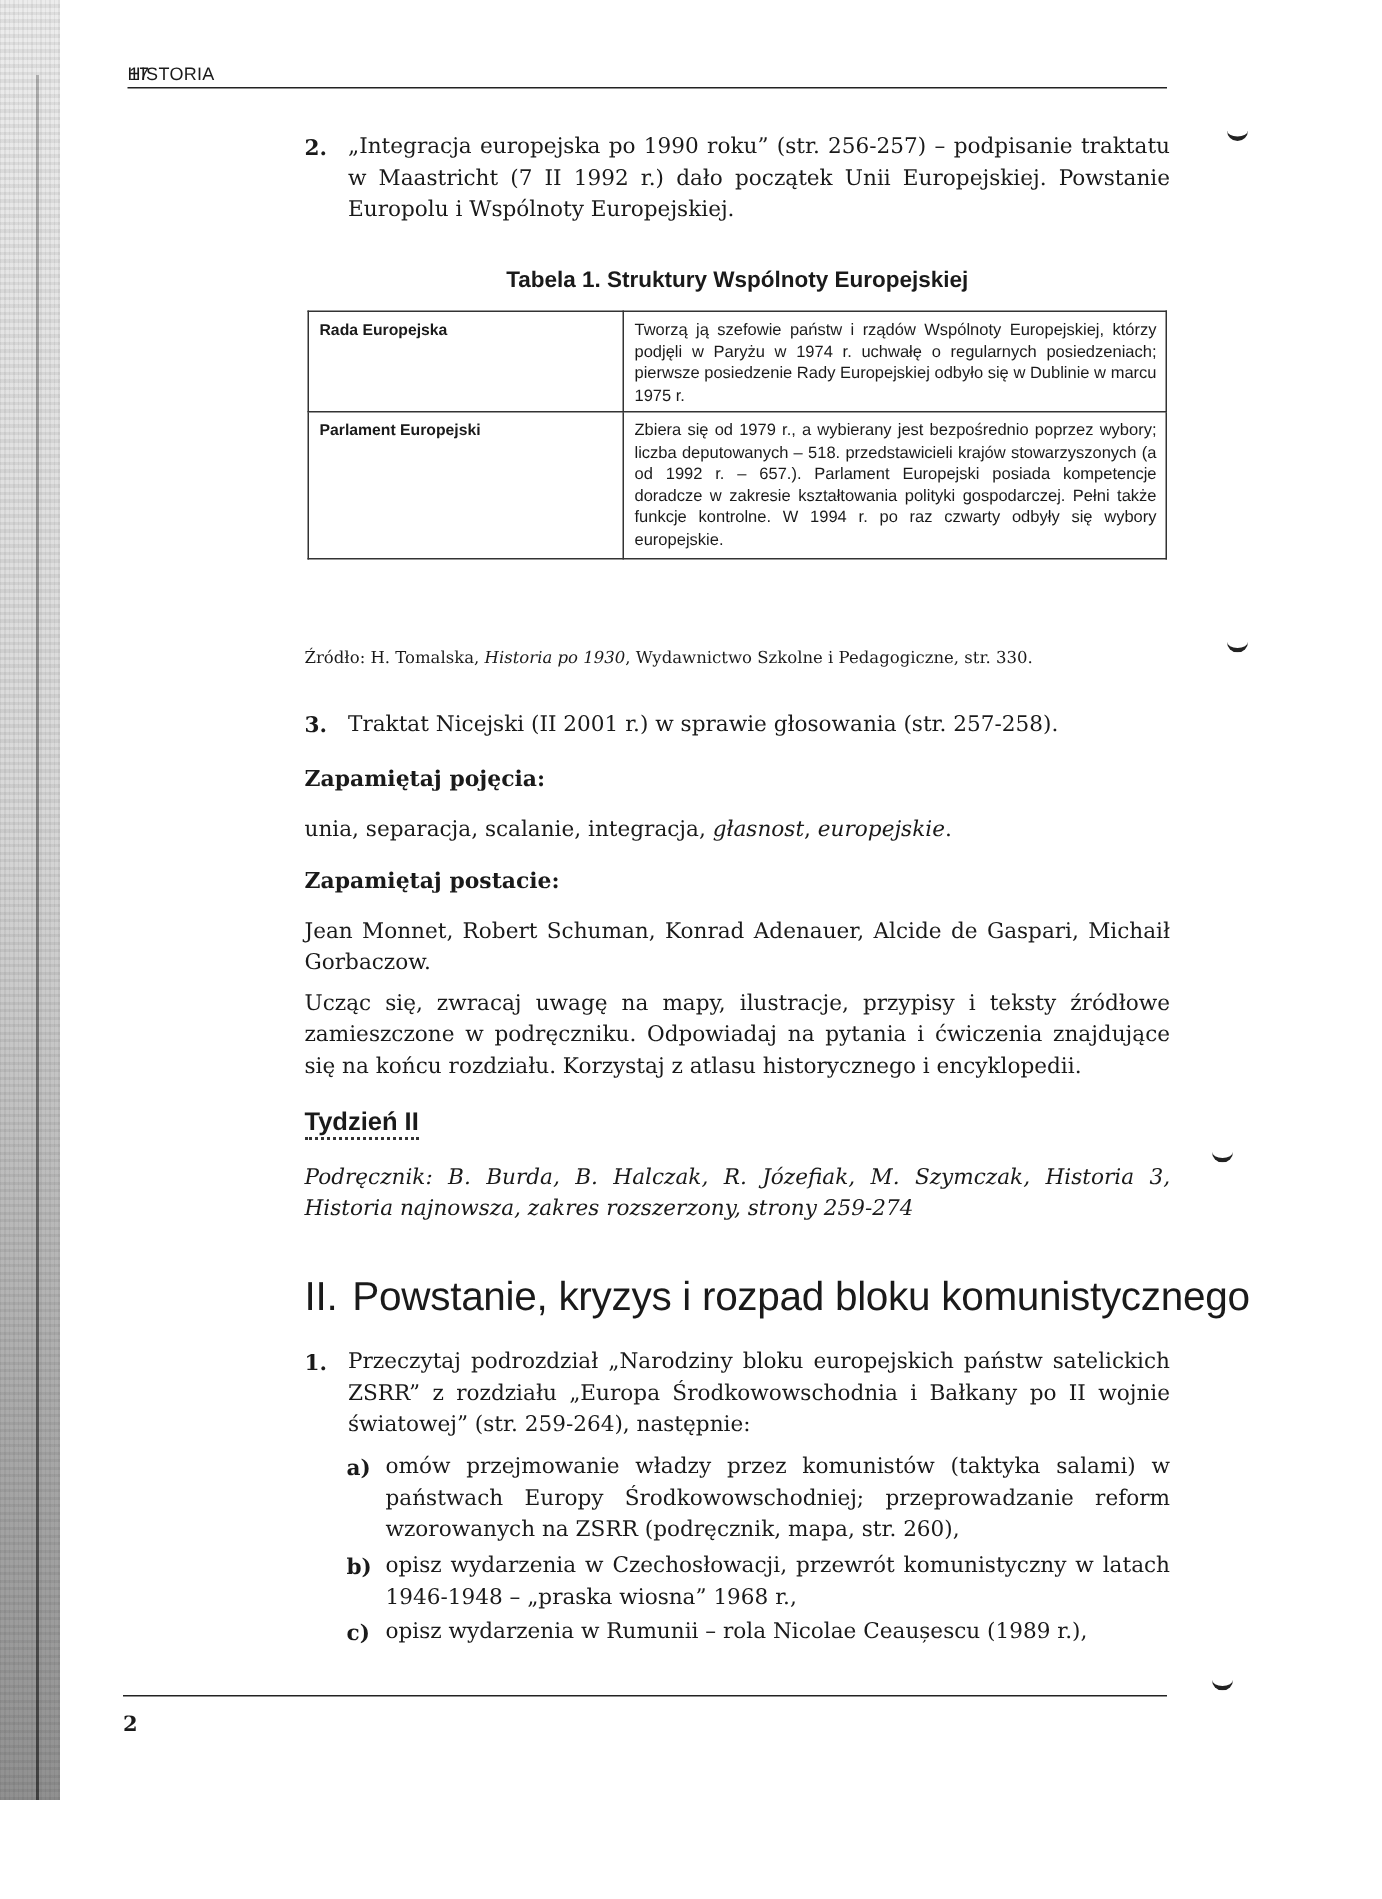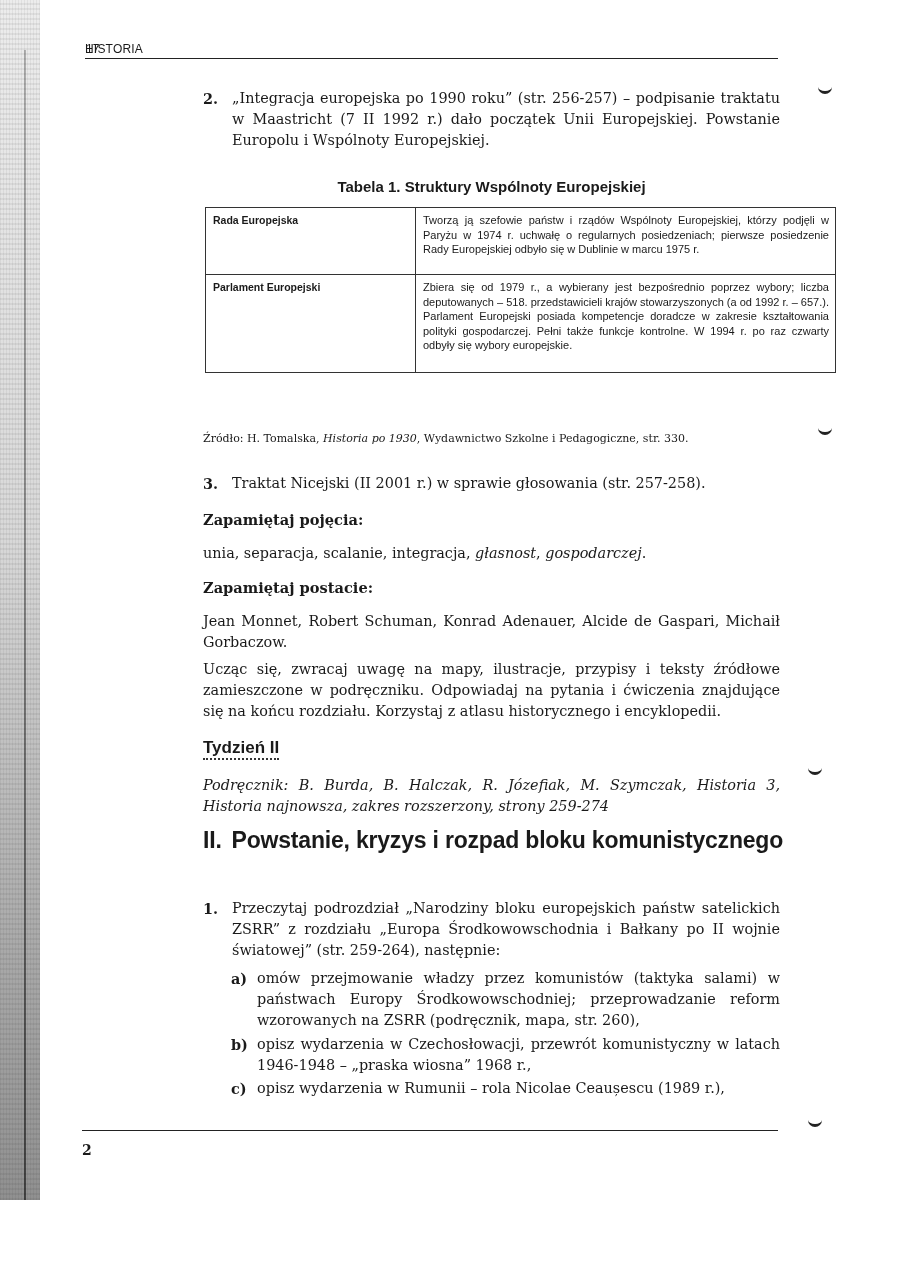--- a/index.html
+++ b/index.html
@@ -28,43 +28,43 @@
     .running-head .title { position: absolute; left: 0; right: 0; top: 0; text-align: left; letter-spacing: 0.2px; }
     .serif { font-family: "DejaVu Serif", "Liberation Serif", serif; font-size: 14.4px; line-height: 21px; }
     .item { position: absolute; left: 203px; width: 577px; }
     .item .no { position: absolute; left: 0; top: 0; font-weight: bold; }
     .item .txt { margin-left: 29px; text-align: justify; }
     .table-title {
       position: absolute; left: 205px; width: 573px; top: 178px; text-align: center;
       font-family: "Liberation Sans", sans-serif; font-weight: bold; font-size: 15px;
     }
     table.struct {
-      position: absolute; left: 205px; top: 207px; width: 631px;
+      position: absolute; left: 205px; top: 207px; width: 573px;
       border-collapse: collapse; font-family: "Liberation Sans", sans-serif; font-size: 11px;
       line-height: 14.6px;
     }
     table.struct td { border: 1px solid #333; vertical-align: top; padding: 5px 6px 2px 7px; }
     table.struct td.k { width: 196px; font-weight: bold; font-size: 10.5px; }
     table.struct td.v { text-align: justify; }
     .source {
       position: absolute; left: 203px; top: 432px; width: 600px;
       font-family: "DejaVu Serif", "Liberation Serif", serif; font-size: 11px;
     }
     .source i { font-style: italic; }
     .h-bold { position: absolute; left: 203px; font-weight: bold; font-size: 14.6px; }
     .para { position: absolute; left: 203px; width: 577px; text-align: justify; }
     .week {
       position: absolute; left: 203px; top: 738px;
       font-family: "Liberation Sans", sans-serif; font-weight: bold; font-size: 17px;
       border-bottom: 2px dotted #333; padding-bottom: 0px; line-height: 20px;
     }
     .italic { font-style: italic; }
     .chapter {
-      position: absolute; left: 203px; top: 827px;
-      font-family: "Liberation Sans", sans-serif; font-weight: bold; font-size: 23px; letter-spacing: -0.2px;
+      position: absolute; left: 203px; top: 849px;
+      font-family: "Liberation Sans", sans-serif; font-weight: normal; font-size: 27px; letter-spacing: -0.2px;
     }
     .chapter .roman { margin-right: 10px; }
     .sub { position: absolute; left: 231px; width: 549px; }
     .sub .lt { position: absolute; left: 0; top: 0; font-weight: bold; }
     .sub .txt { margin-left: 26px; text-align: justify; }
     .footer-line { position: absolute; left: 82px; top: 1130px; width: 696px; border-top: 1.5px solid #222; }
     .page-num { position: absolute; left: 82px; top: 1140px; font-size: 14px; font-weight: bold; }
     .margin-mark {
       position: absolute; width: 14px; height: 6px;
       border-bottom: 3px solid #222; border-radius: 0 0 10px 10px;
@@ -101,21 +101,21 @@
 </table>
 
 <div class="source"><span>Źródło: H. Tomalska, </span><i>Historia po 1930</i><span>, Wydawnictwo Szkolne i Pedagogiczne, str. 330.</span></div>
 
 <div class="item serif" style="top:473px;">
   <span class="no">3.</span>
   <div class="txt">Traktat Nicejski (II 2001 r.) w sprawie głosowania (str. 257-258).</div>
 </div>
 
 <div class="h-bold serif" style="top:509px;">Zapamiętaj pojęcia:</div>
-<div class="para serif" style="top:543px;"><span>unia, separacja, scalanie, integracja, </span><i>głasnost</i><span>, </span><i>gospodarczej</i><span>.</span></div>
+<div class="para serif" style="top:543px;"><span>unia, separacja, scalanie, integracja, </span><i>głasnost</i><span>, </span><i>europejskie</i><span>.</span></div>
 
 <div class="h-bold serif" style="top:577px;">Zapamiętaj postacie:</div>
 <div class="para serif" style="top:611px;">Jean Monnet, Robert Schuman, Konrad Adenauer, Alcide de Gaspari, Michaił Gorbaczow.</div>
 
 <div class="para serif" style="top:659px;">Ucząc się, zwracaj uwagę na mapy, ilustracje, przypisy i teksty źródłowe zamieszczone w podręczniku. Odpowiadaj na pytania i ćwiczenia znajdujące się na końcu rozdziału. Korzystaj z atlasu historycznego i encyklopedii.</div>
 
 <div class="week">Tydzień II</div>
 <div class="para serif italic" style="top:775px;">Podręcznik: B. Burda, B. Halczak, R. Józefiak, M. Szymczak, Historia 3, Historia najnowsza, zakres rozszerzony, strony 259-274</div>
 
 <div class="chapter">

